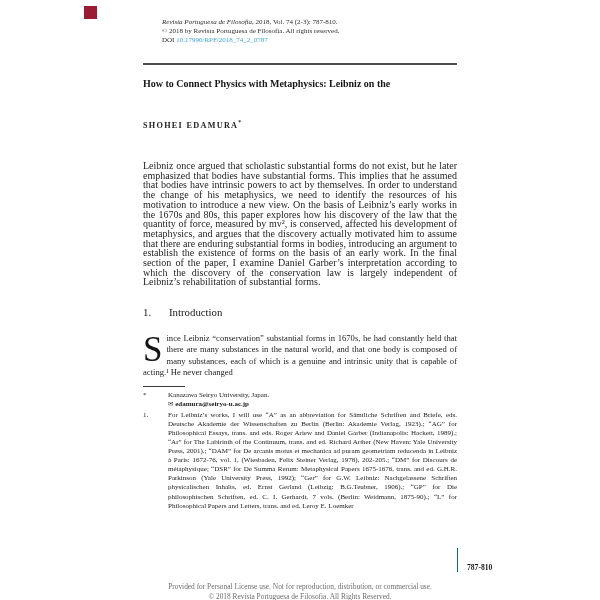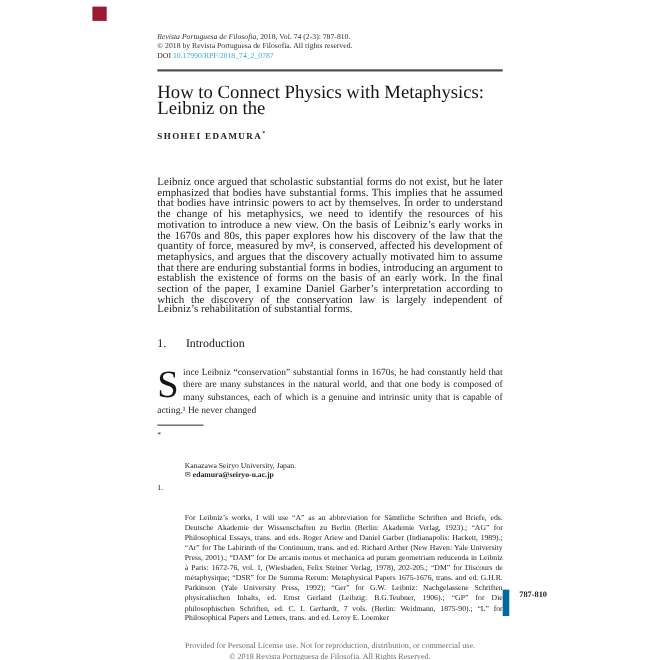--- a/index.html
+++ b/index.html
@@ -3,42 +3,42 @@
 <meta charset="utf-8">
 <style>
   html,body{margin:0;padding:0;background:#ffffff;}
   .canvas{
     position:relative;width:600px;height:600px;background:#ffffff;
     font-family:"Liberation Serif","DejaVu Serif",serif;color:#1d1d1d;
     overflow:hidden;
   }
   .brand-badge{position:absolute;left:84px;top:6px;width:13px;height:13px;background:#9b1b33;}
   .col{position:absolute;left:143px;width:314px;}
-  .journal-header{top:29px;font-size:7px;line-height:8.8px;color:#2e2e2e;}
+  .journal-header{top:18px;font-size:7px;line-height:8.8px;color:#2e2e2e;margin-left:19px;}
   .journal-header .it{font-style:italic;}
   .doi-link{color:#38a8dc;text-decoration:none;cursor:pointer;}
   .header-rule{top:63px;height:2px;background:#4d4d4d;}
-  .page-title{top:76px;font-size:17px;line-height:15px;font-weight:normal;color:#161616;}
+  .page-title{top:76px;font-size:10px;line-height:15px;font-weight:bold;color:#161616;}
   .author{top:119px;font-size:8.2px;letter-spacing:1.3px;font-weight:600;color:#222;}
   .author sup{font-size:5.5px;letter-spacing:0;}
   .abstract-heading{top:148px;font-size:8px;font-weight:bold;}
   .abstract-body{top:161px;font-size:10px;line-height:9.7px;text-align:justify;color:#1e1e1e;}
   .keywords{top:273px;font-size:7.3px;line-height:9.7px;}
   .section-heading{top:306px;font-size:10.8px;font-weight:normal;color:#161616;}
   .section-heading .num{display:inline-block;width:26px;}
   .intro{top:333px;font-size:8.6px;line-height:11.4px;text-align:justify;}
   .dropcap{float:left;font-size:35px;line-height:29px;padding:2px 4px 0 0;font-weight:400;color:#161616;}
   .fn-divider{top:386px;width:42px;height:0;border-top:1px solid #3c3c3c;}
   .footnotes{top:391px;font-size:7px;line-height:9.05px;color:#222;}
   .fn-row{display:grid;grid-template-columns:25px 1fr;margin-bottom:2px;}
-  .fn-text{text-align:justify;margin-top:28px;}
+  .fn-text{text-align:justify;}
   .mail-link{color:#222;text-decoration:none;cursor:pointer;font-weight:bold;}
   .mail-icon{font-family:"DejaVu Sans",sans-serif;font-size:6.5px;}
-  .page-range{position:absolute;left:457px;top:536px;height:24px;display:flex;align-items:flex-start;
-    border-left:6px solid #0369a1;padding-left:9px;}
+  .page-range{position:absolute;left:457px;top:548px;height:24px;display:flex;align-items:flex-end;
+    border-left:1px solid #0369a1;padding-left:9px;}
   .page-range-text{font-size:7.6px;font-weight:bold;color:#1a1a1a;}
   .footer{top:582px;text-align:center;font-size:7.4px;line-height:10px;color:#6e6e6e;}
 </style>
 </head>
 <body>
 
 <div class="canvas">
 
   <div class="brand-badge"></div>
 

